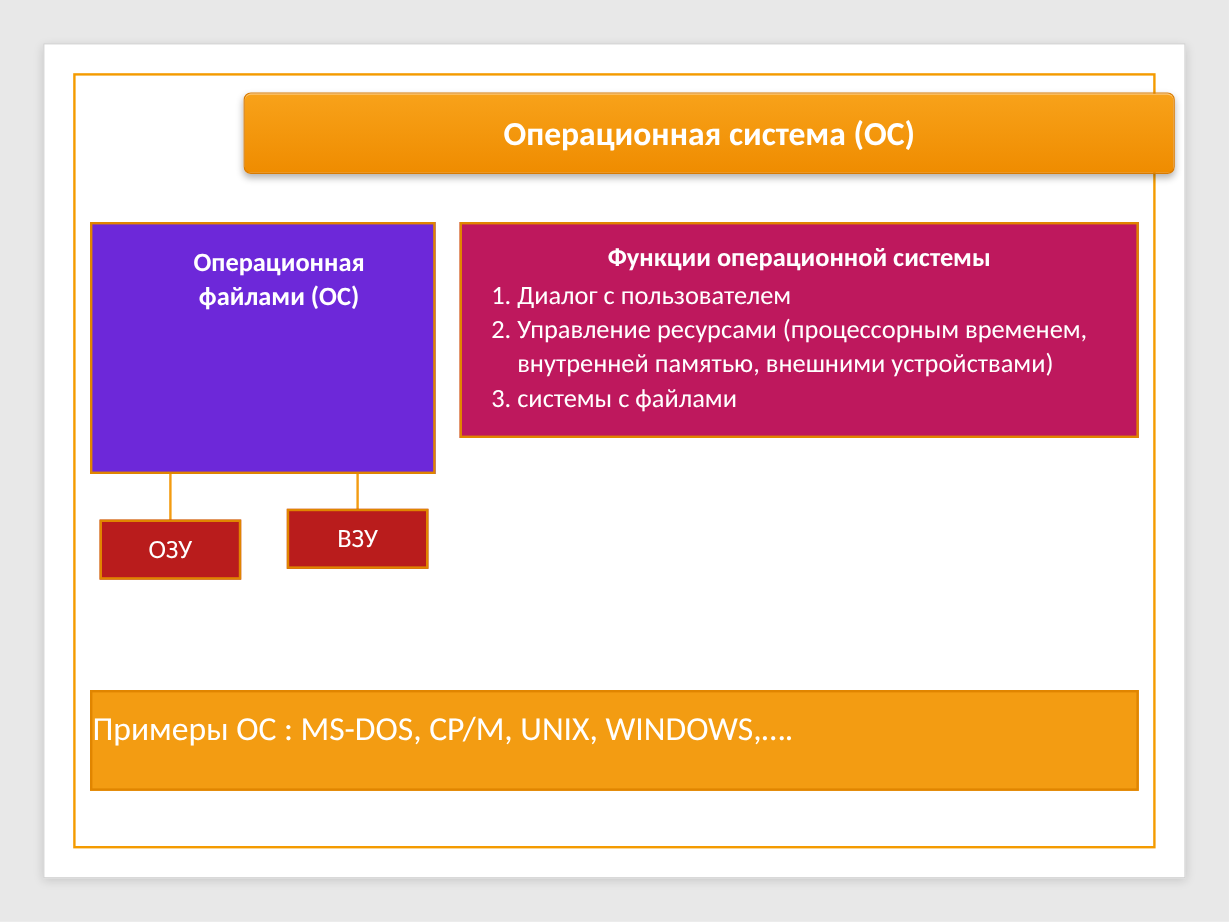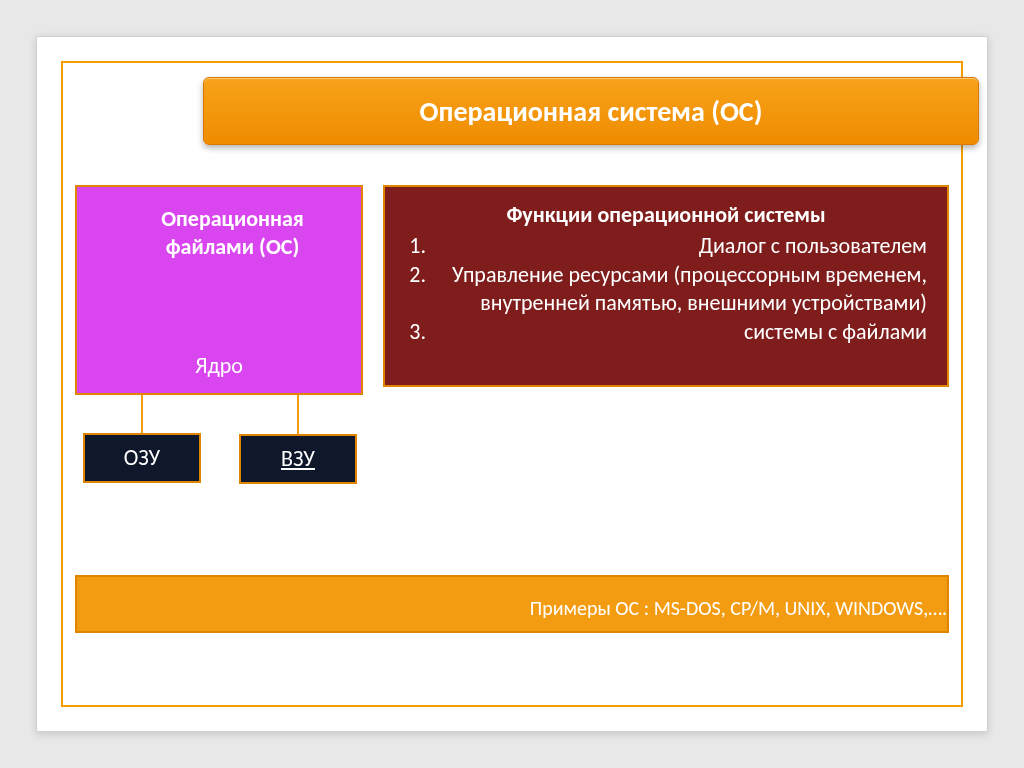--- a/index.html
+++ b/index.html
@@ -49,21 +49,21 @@
     font-weight: bold;
     font-size: 28px;
     line-height: 68px;
     margin-left: 12px;
   }
   .os-box {
     left: 12px;
     top: 122px;
     width: 288px;
     height: 210px;
-    background: #d946ef;
+    background: #6d28d9;
     border: 2px solid #e08500;
     text-align: center;
     padding-left: 27px;
   }
   .os-box .head {
     font-weight: bold;
     font-size: 22px;
     padding-top: 18px;
     line-height: 1.25;
   }
@@ -73,86 +73,84 @@
     left: 0;
     right: 0;
     display: flex;
     font-size: 22px;
   }
   .os-box .labels span { flex: 1; text-align: center; }
   .func-box {
     left: 320px;
     top: 122px;
     width: 566px;
-    height: 202px;
-    background: #7f1d1d;
+    height: 180px;
+    background: #be185d;
     border: 2px solid #e08500;
     font-size: 22px;
     padding: 14px 20px 14px 20px;
   }
   .func-box .ftitle {
     font-weight: bold;
     text-align: center;
     margin-bottom: 4px;
   }
   .func-box ol {
     margin: 0;
     padding-left: 26px;
     line-height: 1.3;
-    text-align: right;
   }
   .small-box {
     width: 118px;
     height: 50px;
-    background: #0f172a;
+    background: #b91c1c;
     border: 2px solid #e08500;
     text-align: center;
     font-size: 22px;
     line-height: 46px;
   }
   .ozu-box { left: 20px; top: 370px; }
-  .vzu-box { left: 176px; top: 371px; text-decoration: underline; }
+  .vzu-box { left: 176px; top: 361px; }
   .connector {
     position: absolute;
     width: 2px;
     background: #f39c12;
     top: 332px;
     height: 40px;
   }
   .conn1 { left: 78px; }
   .conn2 { left: 234px; }
   .examples-box {
     left: 12px;
     top: 512px;
     width: 874px;
-    height: 58px;
+    height: 84px;
     background: #f39c12;
     border: 2px solid #e08500;
-    text-align: right;
-    font-size: 20px;
+    text-align: left;
+    font-size: 28px;
     line-height: 62px;
   }
 </style>
 </head>
 <body>
 
 <div class="slide">
   <div class="slide-inner">
 
     <div class="box title-box">
       <span>Операционная система (ОС)</span>
     </div>
 
     <div class="box os-box">
       <div class="head">
         <span>Операционная</span><br>
         <span>файлами (ОС)</span>
       </div>
       <div class="labels">
-        <span>Ядро</span>
       </div>
     </div>
 
     <div class="box func-box">
       <div class="ftitle">Функции операционной системы</div>
       <ol>
         <li>Диалог с пользователем</li>
         <li> Управление ресурсами (процессорным временем, внутренней памятью, внешними устройствами)</li>
         <li> системы с файлами</li>
       </ol>

